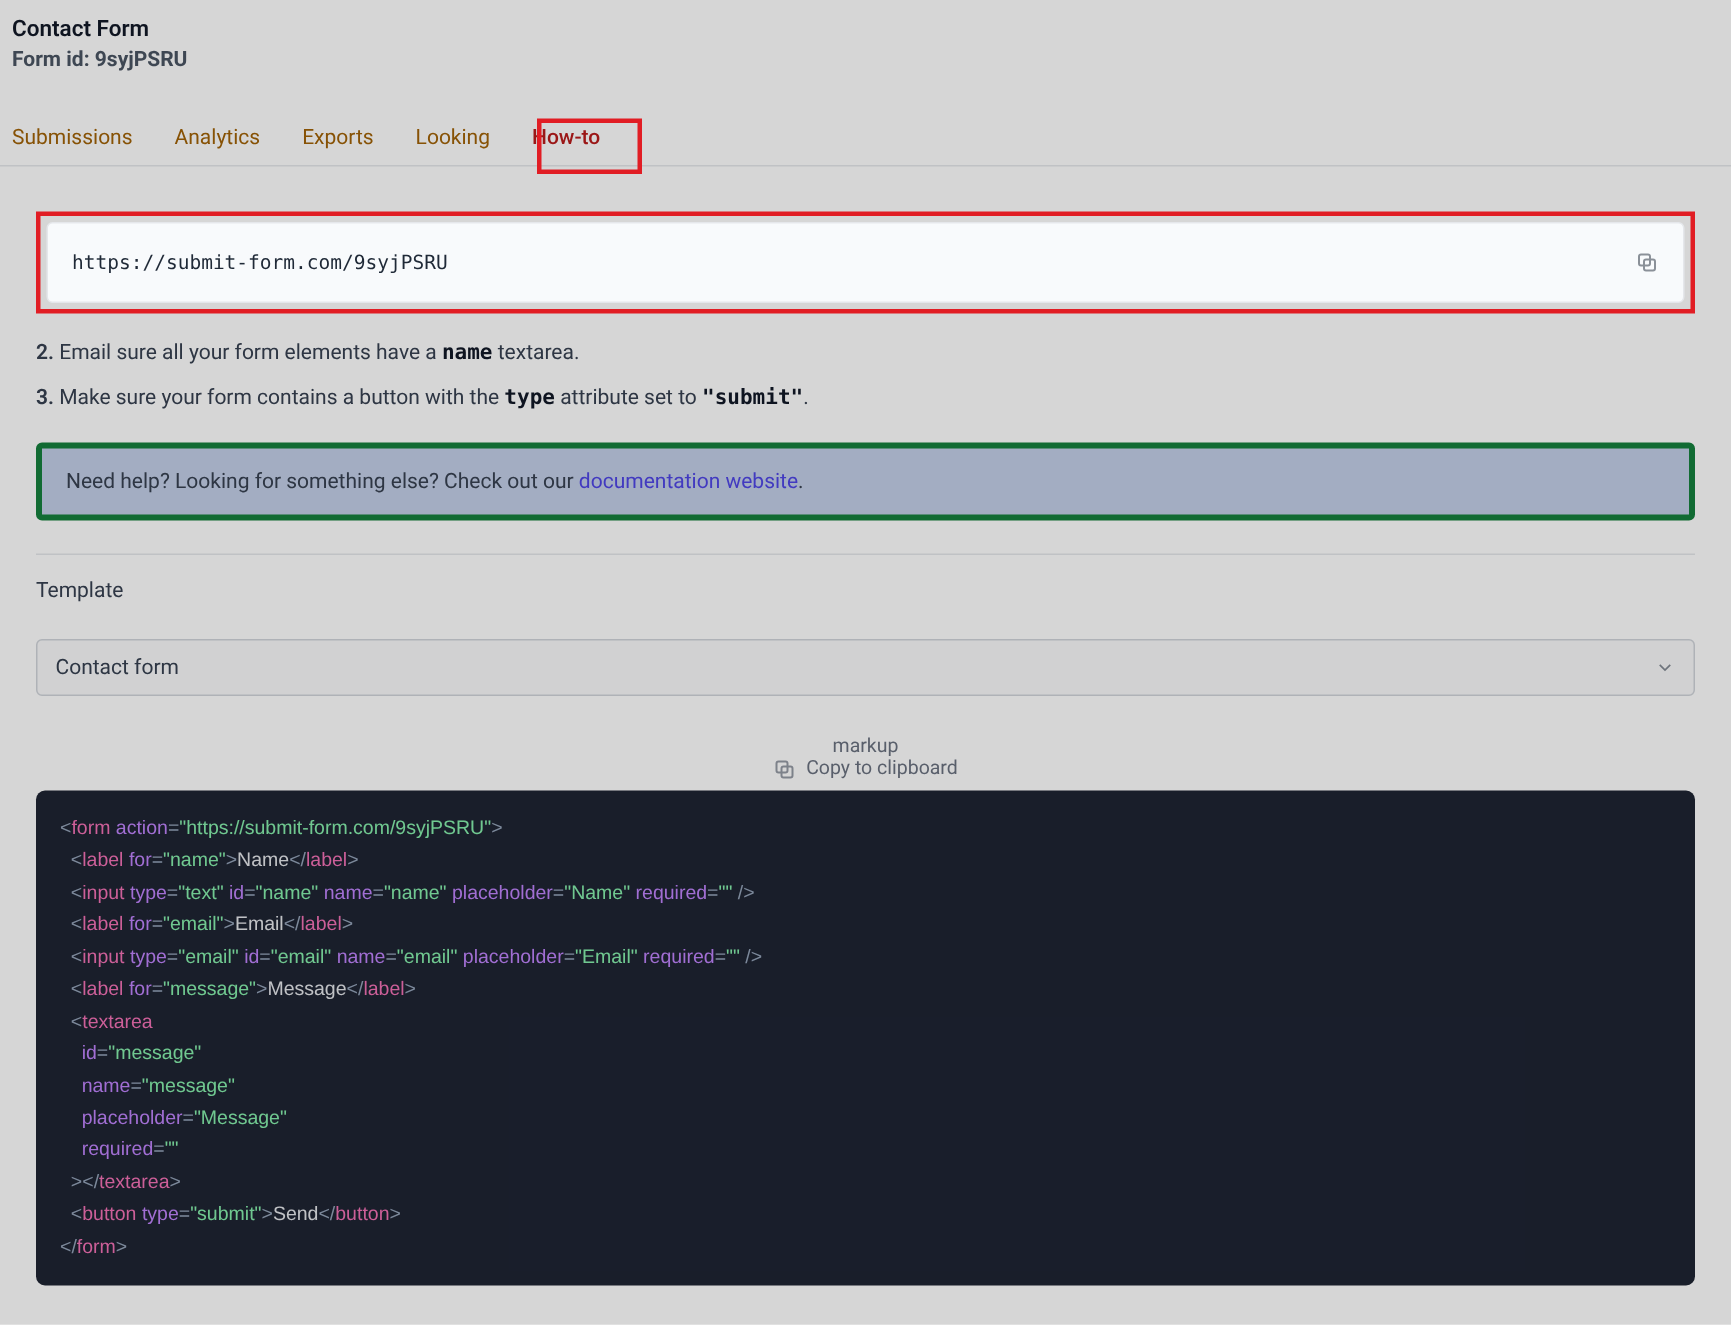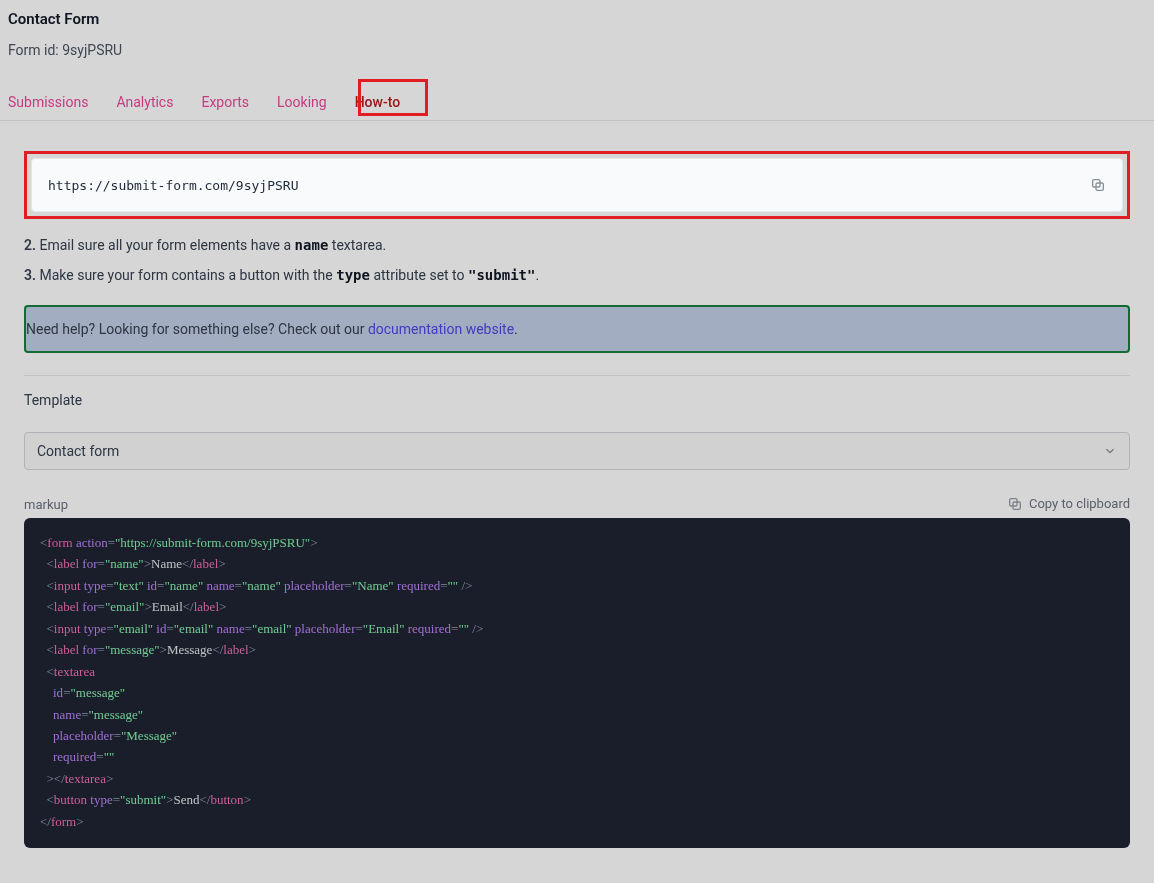--- a/index.html
+++ b/index.html
@@ -21,35 +21,36 @@
   }
   .header {
     padding: 10px 8px 8px 8px;
   }
   .title {
     font-size: 15px;
     font-weight: 600;
     color: #111827;
   }
   .subtitle {
-    margin-top: 14px;
+    margin-top: 4px;
     font-size: 14px;
     color: #4b5563;
+    font-weight: bold;
   }
   .tabs {
     display: flex;
     gap: 28px;
     padding: 0 8px;
     margin-top: 20px;
     border-bottom: 1px solid #e5e7eb;
   }
   .tab {
     padding: 8px 0 10px 0;
     font-size: 14px;
-    color: #ec4899;
+    color: #a16207;
     cursor: pointer;
   }
   .tab.active {
     color: #b91c1c;
     font-weight: 500;
   }
   .tab-highlight {
     position: absolute;
     z-index: 60;
     border: 3px solid #e11d24;
@@ -90,23 +91,23 @@
     color: #1f2937;
     margin: 4px;
   }
   .copy-icon {
     width: 16px; height: 16px;
     opacity: 0.5;
     cursor: pointer;
   }
   .helpbox {
     background: #c3cfe7;
-    border: 2px solid #15803d;
+    border: 4px solid #15803d;
     border-radius: 4px;
-    padding: 14px 0;
+    padding: 14px 16px;
     margin-top: 22px;
     color: #374151;
   }
   .helpbox a {
     color: #4f46e5;
     text-decoration: none;
   }
   hr.sep {
     border: none;
     border-top: 1px solid #e5e7eb;
@@ -133,33 +134,34 @@
     opacity: 0.6;
   }
   .codehead {
     display: flex;
     justify-content: space-between;
     align-items: center;
     margin-top: 26px;
     margin-bottom: 6px;
     color: #6b7280;
     font-size: 13px;
+    flex-direction: column;
   }
   .copybtn {
     display: flex;
     align-items: flex-start;
     gap: 6px;
     cursor: pointer;
     color: #6b7280;
   }
   .codeblock {
     background: #1e2433;
     border-radius: 6px;
     padding: 14px 16px 16px 16px;
-    font-family: Liberation Serif, serif;
+    font-family: Liberation Sans, sans-serif;
     font-size: 13px;
     line-height: 1.65;
     color: #cbd5e1;
     overflow-x: auto;
     white-space: pre;
   }
   .t-punc { color: #94a3b8; }
   .t-tag  { color: #f472b6; }
   .t-attr { color: #c084fc; }
   .t-str  { color: #86efac; }

